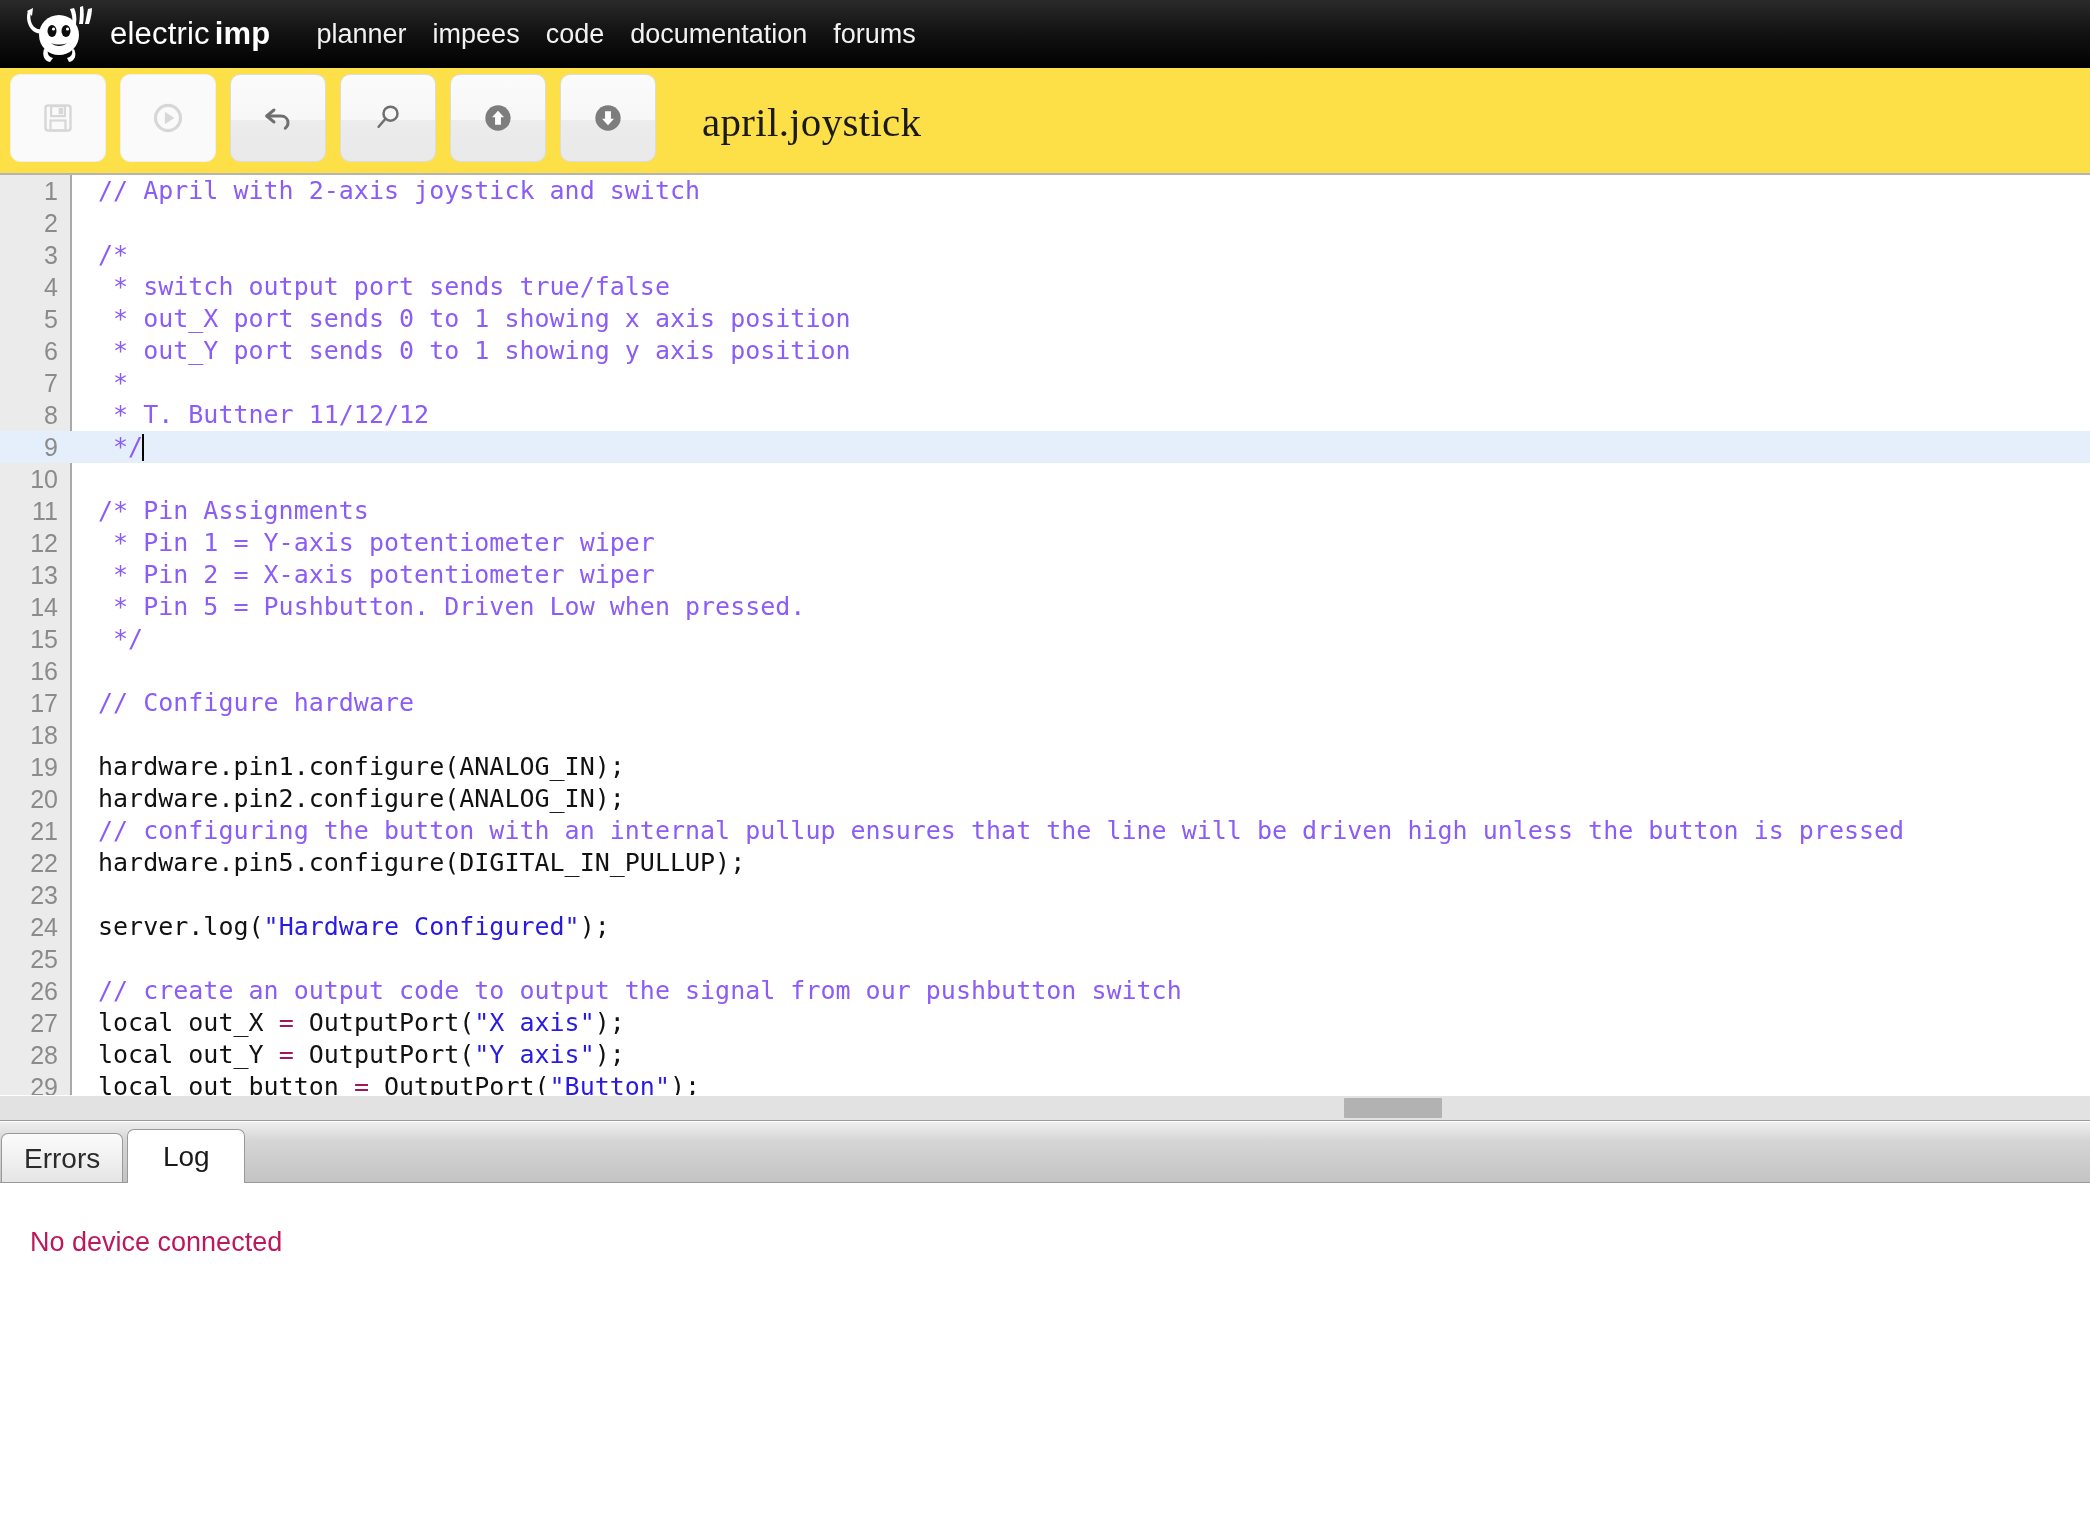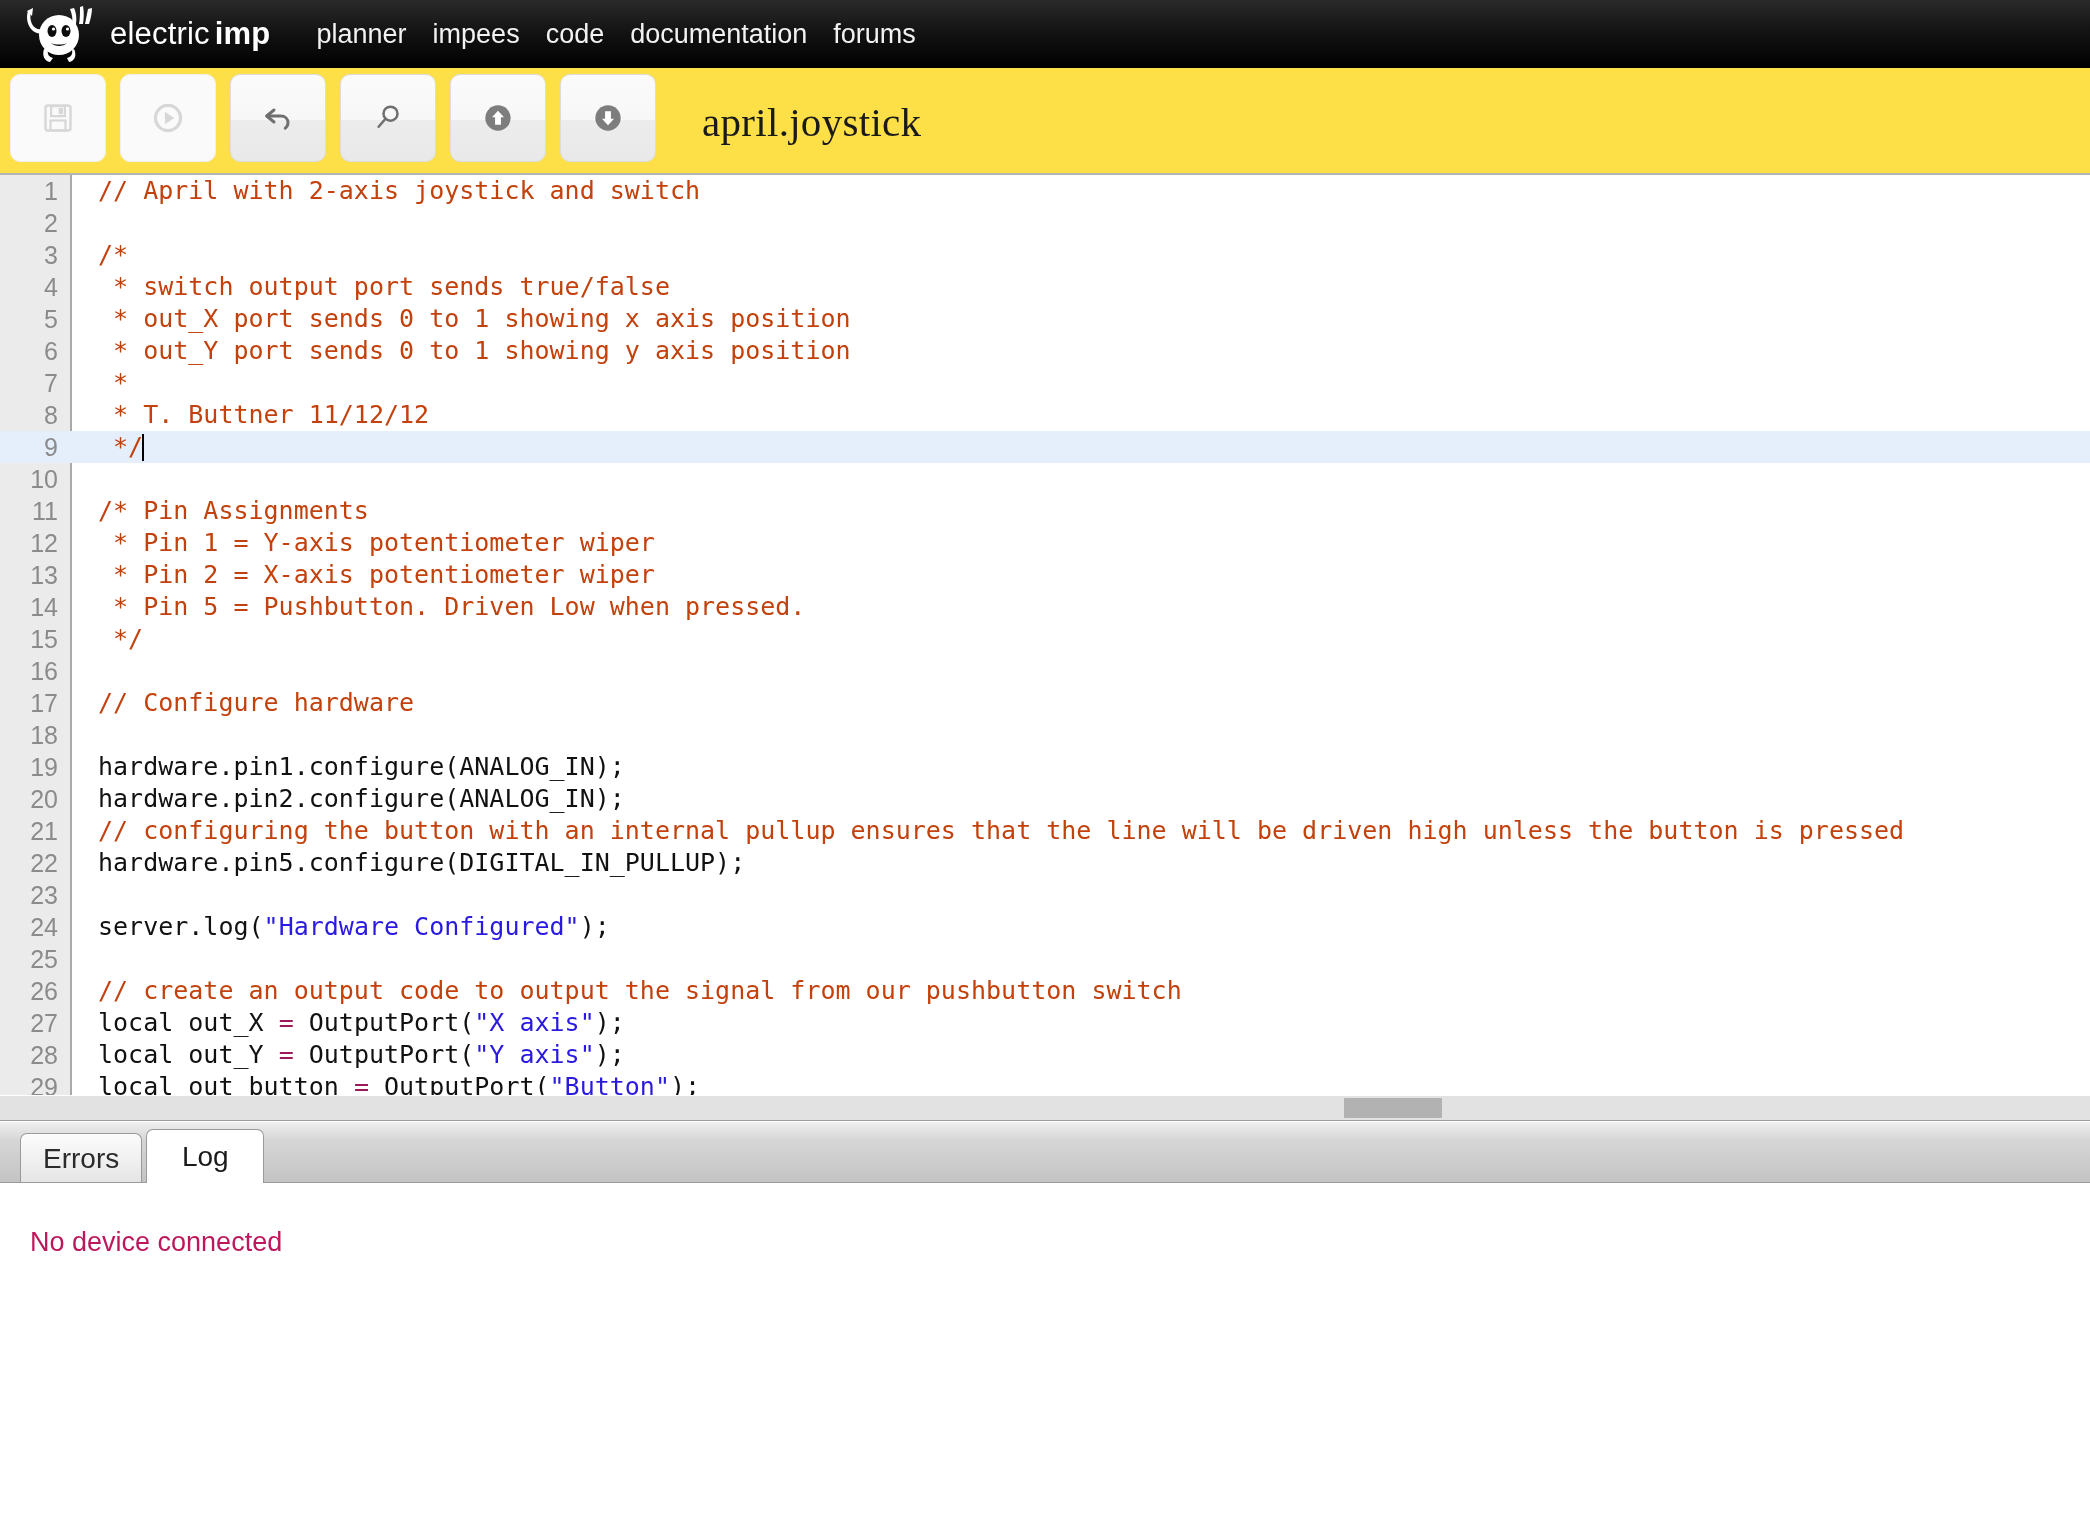--- a/index.html
+++ b/index.html
@@ -142,21 +142,21 @@
   }
   .lc {
     position: absolute;
     left: 98px;
     font-family: "DejaVu Sans Mono", "Liberation Mono", monospace;
     font-size: 25px;
     line-height: 32px;
     color: #111111;
     white-space: pre;
   }
-  .tok-com  { color: #c2410c; text-align: center; }
+  .tok-com  { color: #8b5cf6; text-align: center; }
   .tok-str  { color: #2a1ae0; }
   .tok-op   { color: #9c1a5a; }
   .tok-pln  { color: #111111; }
   .caret {
     display: inline-block;
     width: 0;
     border-left: 2px solid #000;
     height: 27px;
     vertical-align: -6px;
     margin-left: -1px;
@@ -182,21 +182,21 @@
 
   
   .panel {
     background: #c3c3c3;
     background: linear-gradient(to bottom, #efefef 0%, #d6d6d6 30%, #c3c3c3 100%);
     height: 62px;
     position: relative;
     border-top: 1px solid #ffffff;
     display: flex;
     align-items: flex-end;
-    padding-left: 20px;
+    padding-left: 1px;
     box-sizing: border-box;
   }
   .tab {
     height: 50px;
     min-width: 118px;
     padding: 0 22px;
     margin-right: 4px;
     border: 1px solid #9a9a9a;
     border-bottom: none;
     border-radius: 7px 7px 0 0;

